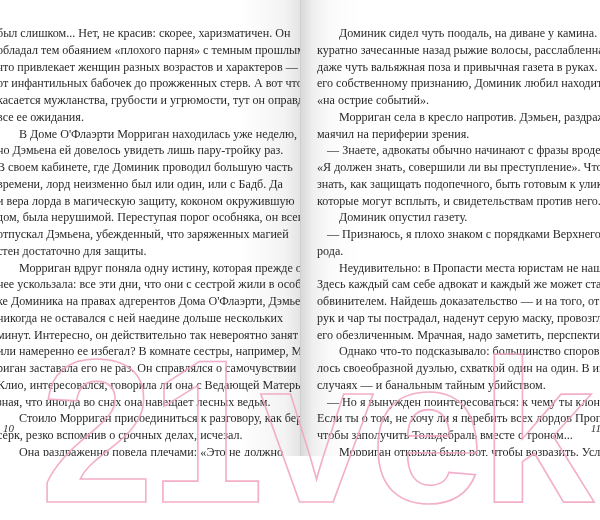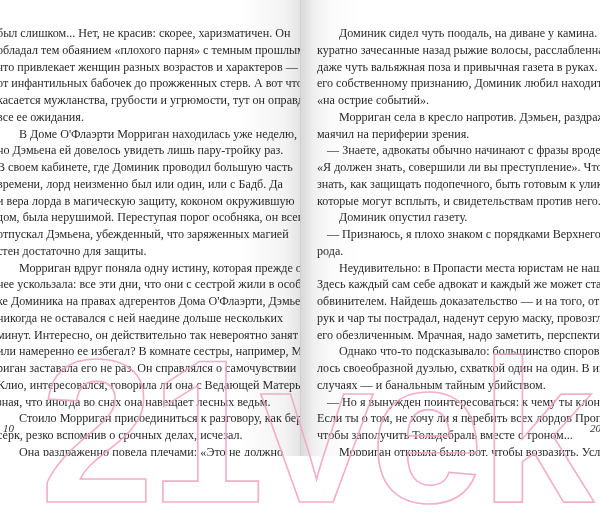--- a/index.html
+++ b/index.html
@@ -83,18 +83,18 @@
       <span class="line last">случаях — и банальным тайным убийством.</span>
       <span class="line dlg" style="text-indent: 10px;">— Но я вынужден поинтересоваться: к чему ты клонишь?</span>
       <span class="line ">Если ты о том, не хочу ли я перебить всех лордов Пропасти,</span>
       <span class="line last">чтобы заполучить Тольдебраль вместе с троном...</span>
       <span class="line ind" style="text-indent: 22px;">Морриган открыла было рот, чтобы возразить. Услышав</span>
       <span class="line ">заключительные слова Доминика, со щелчком его захлопнула.</span>
       <span class="line dlg" style="text-indent: 10px;">— ...твоя мать уже предлагала мне этот вариант. Я отка-</span>
       <span class="line last">зался.</span>
       <span class="line dlg last" style="text-indent: 10px;">— Хах, — только и смогла сказать она.</span>
     </div>
-  <div class="pgnum right">20</div>
+  <div class="pgnum right">11</div>
 </div>
 
 <svg class="wm" viewBox="0 0 600 240" xmlns="http://www.w3.org/2000/svg">
   <text id="wm-text" x="40" y="222" font-family="Liberation Sans, sans-serif" font-weight="bold" font-size="205" letter-spacing="-4" fill="none" stroke="#f2a6c4" stroke-width="1.6" opacity="0.9">21vek.by</text>
 </svg>
 
 </body></html>

